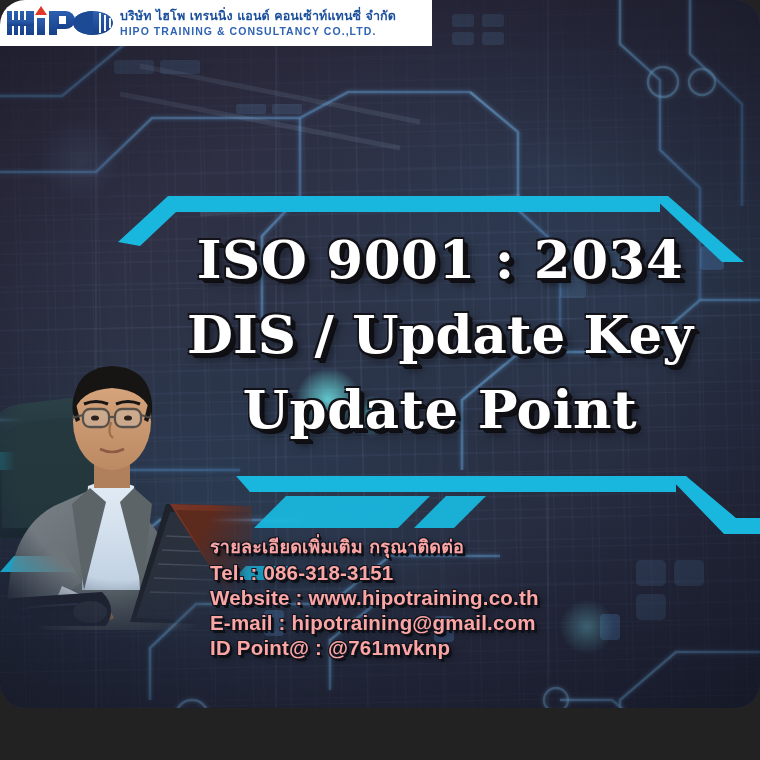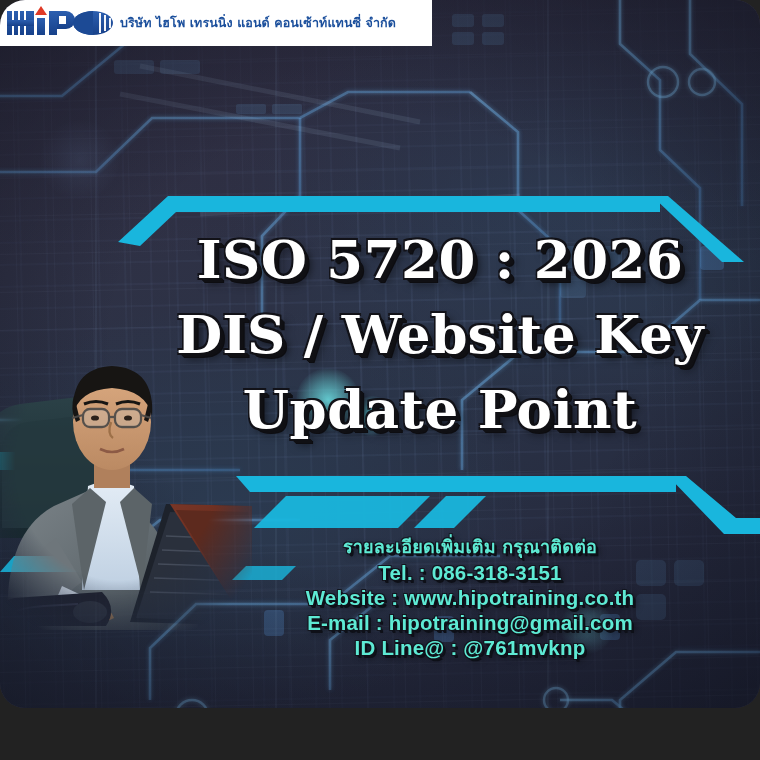--- a/index.html
+++ b/index.html
@@ -90,21 +90,21 @@
     text-shadow:
        3px 3px 0 #101014, 4px 4px 0 #101014, 5px 5px 0 #0d0d11,
       -1.6px -1.6px 0 #121218, 1.6px -1.6px 0 #121218,
       -1.6px 1.6px 0 #121218, 6px 6px 9px rgba(0,0,0,.55);
   }
   .title .l2{letter-spacing:0px;}
 
   
   .contact{
     position:absolute;right:30px;bottom:48px;width:520px;z-index:30;
-    text-align:center;color:#5eead4;
+    text-align:left;color:#fca5a5;
   }
   .contact .row{
     font-family:Liberation Sans, sans-serif;
     font-weight:bold;font-size:20.5px;line-height:25px;letter-spacing:.2px;
     text-shadow:2px 2px 0 #0e1018, 2.6px 2.6px 0 #0e1018,
       -1px -1px 0 #13161f, 1px -1px 0 #13161f, -1px 1px 0 #13161f,
       3px 3px 6px rgba(0,0,0,.6);
     white-space:nowrap;
   }
   .contact .row.thai{
@@ -342,30 +342,31 @@
         <path d="M87 5 a20 12 0 0 0 0 24 z" fill="#1c4a95"></path>
         <g fill="#ffffff" opacity=".95">
           <rect x="93" y="7" width="2" height="20"></rect>
           <rect x="98" y="9" width="2" height="16"></rect>
           <rect x="103" y="12" width="2" height="10"></rect>
         </g>
       </svg>
     </div>
     <div class="logo-names">
       <div class="logo-th">บริษัท ไฮโพ เทรนนิ่ง แอนด์ คอนเซ้าท์แทนซี่ จำกัด</div>
+      <div class="logo-en">HIPO TRAINING &amp; CONSULTANCY CO.,LTD.</div>
     </div>
   </div>
 
   <div class="title">
-    <div class="l1">ISO 5720 : 2026</div>
-    <div class="l2">DIS / Website Key</div>
+    <div class="l1">ISO 9001 : 2034</div>
+    <div class="l2">DIS / Update Key</div>
     <div class="l3">Update Point</div>
   </div>
 
   <div class="contact">
     <div class="row thai">รายละเอียดเพิ่มเติม กรุณาติดต่อ</div>
     <div class="row">Tel. : 086-318-3151</div>
     <div class="row">Website : www.hipotraining.co.th</div>
     <div class="row">E-mail : hipotraining@gmail.com</div>
-    <div class="row">ID Line@ : @761mvknp</div>
+    <div class="row">ID Point@ : @761mvknp</div>
   </div>
 
 </div>
 
 </body></html>

